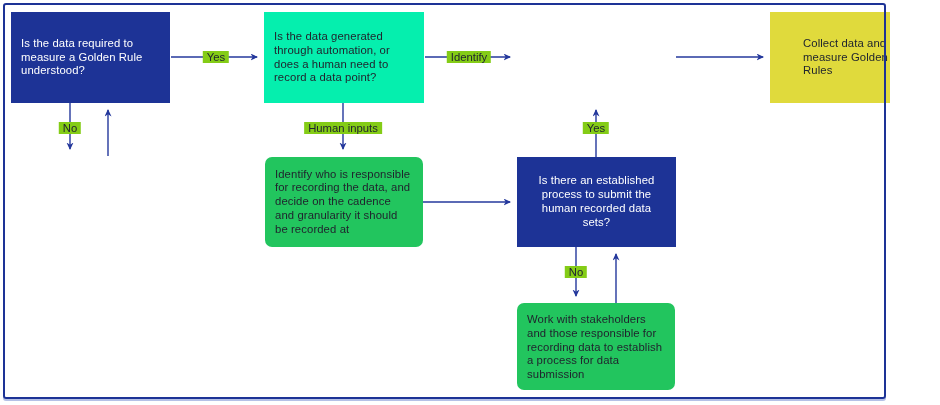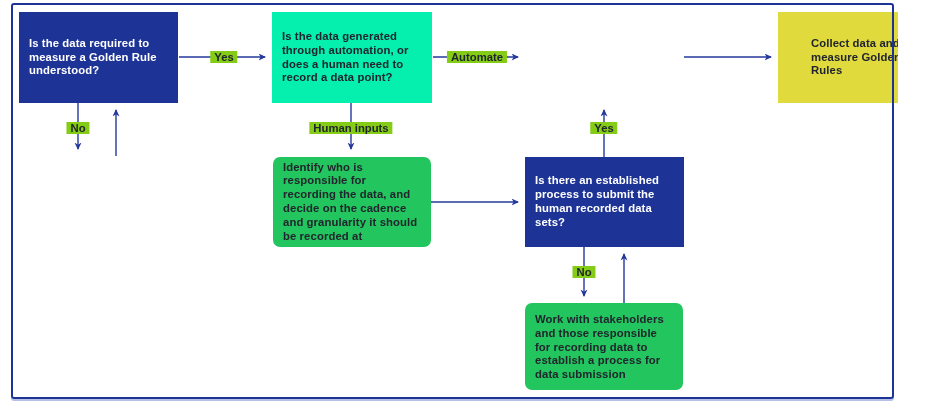--- a/index.html
+++ b/index.html
@@ -1,19 +1,19 @@
 <!DOCTYPE html>
 <html><head>
 <meta charset="utf-8">
 <style>
   * { margin: 0; padding: 0; box-sizing: border-box; }
   html, body { width: 940px; height: 405px; background: #ffffff; font-family: "Liberation Sans", sans-serif; }
   .frame {
-    position: absolute; left: 8px; top: 0; width: 890px; height: 405px;
-    background: #ffffff; overflow: hidden; font-weight: bold;
+    position: absolute; left: 0; top: 0; width: 890px; height: 405px;
+    background: #ffffff; overflow: hidden;
   }
   .border-rect {
     position: absolute; left: 3px; top: 3px; right: 4px; bottom: 6px;
     border: 2px solid #1d3396; border-radius: 3px;
     box-shadow: 0 2px 0 rgba(90,115,200,0.45);
     pointer-events: none;
   }
   .node {
     position: absolute;
     display: flex; align-items: center;
@@ -26,21 +26,21 @@
   .node.teal { background: #05efae; }
   .node.pink { background: #22c55e; border-radius: 7px; }
   .node.yellow { background: #e0da3c; padding-left: 33px; }
 
   #b1 { left: 11px;  top: 12px;  width: 159px; height: 91px; }
   #b2 { left: 264px; top: 12px;  width: 160px; height: 91px; }
   #b3 { left: 517px; top: 12px;  width: 159px; height: 91px; }
   #b4 { left: 770px; top: 12px;  width: 157px; height: 91px; }
   #b5 { left: 11px;  top: 156px; width: 159px; height: 89px; }
   #b6 { left: 265px; top: 157px; width: 158px; height: 90px; }
-  #b7 { left: 517px; top: 157px; width: 159px; height: 90px; }
+  #b7 { left: 517px; top: 157px; width: 159px; height: 90px; text-align: center; }
   #b8 { left: 517px; top: 303px; width: 158px; height: 87px; align-items: flex-end; }
 
   svg.arrows { position: absolute; left: 0; top: 0; width: 940px; height: 405px; }
 
   .edge-label {
     position: absolute;
     transform: translate(-50%, -50%);
     background: #84cc16;
     padding: 0 4px;
     font-size: 11.3px;
@@ -93,20 +93,20 @@
 
   <div class="node navy" id="b7">
     <span>Is there an established process to submit the human recorded data sets?</span>
   </div>
 
   <div class="node pink" id="b8">
     <span>Work with stakeholders and those responsible for recording data to establish a process for data submission</span>
   </div>
 
   <span class="edge-label" style="left:216px; top:57px;">Yes</span>
-  <span class="edge-label" style="left:469px; top:57px;">Automate</span>
+  <span class="edge-label" style="left:469px; top:57px;">Identify</span>
   <span class="edge-label" style="left:70px;  top:128px;">No</span>
   <span class="edge-label" style="left:343px; top:128px;">Human inputs</span>
   <span class="edge-label" style="left:596px; top:128px;">Yes</span>
   <span class="edge-label" style="left:576px; top:272px;">No</span>
 
   <div class="border-rect"></div>
 </div>
 
 </body></html>

